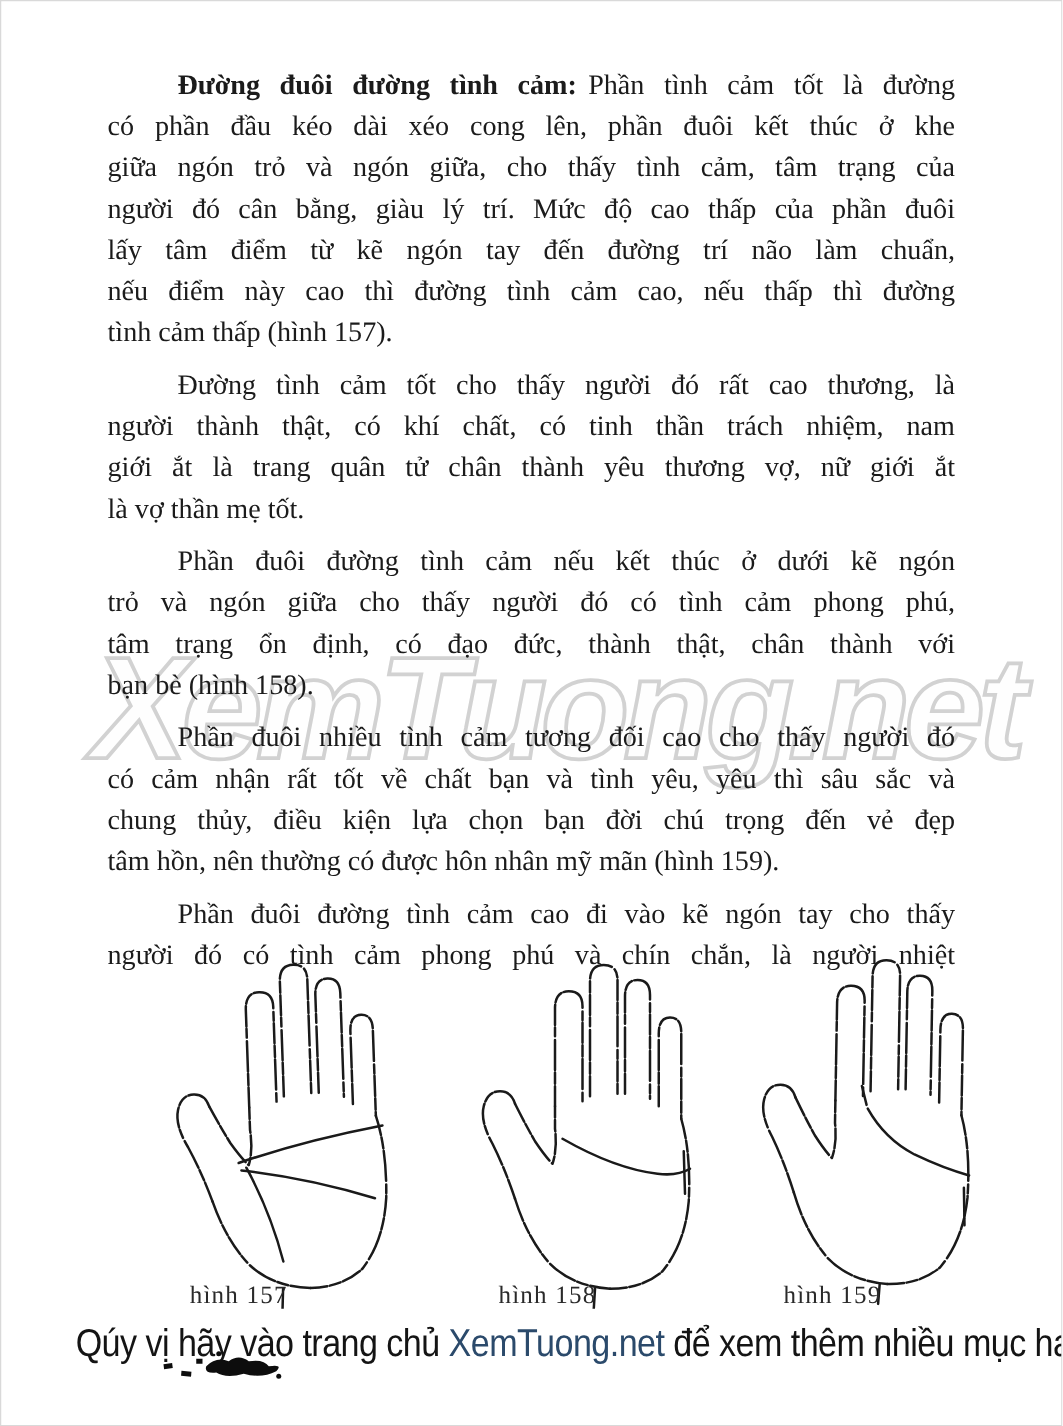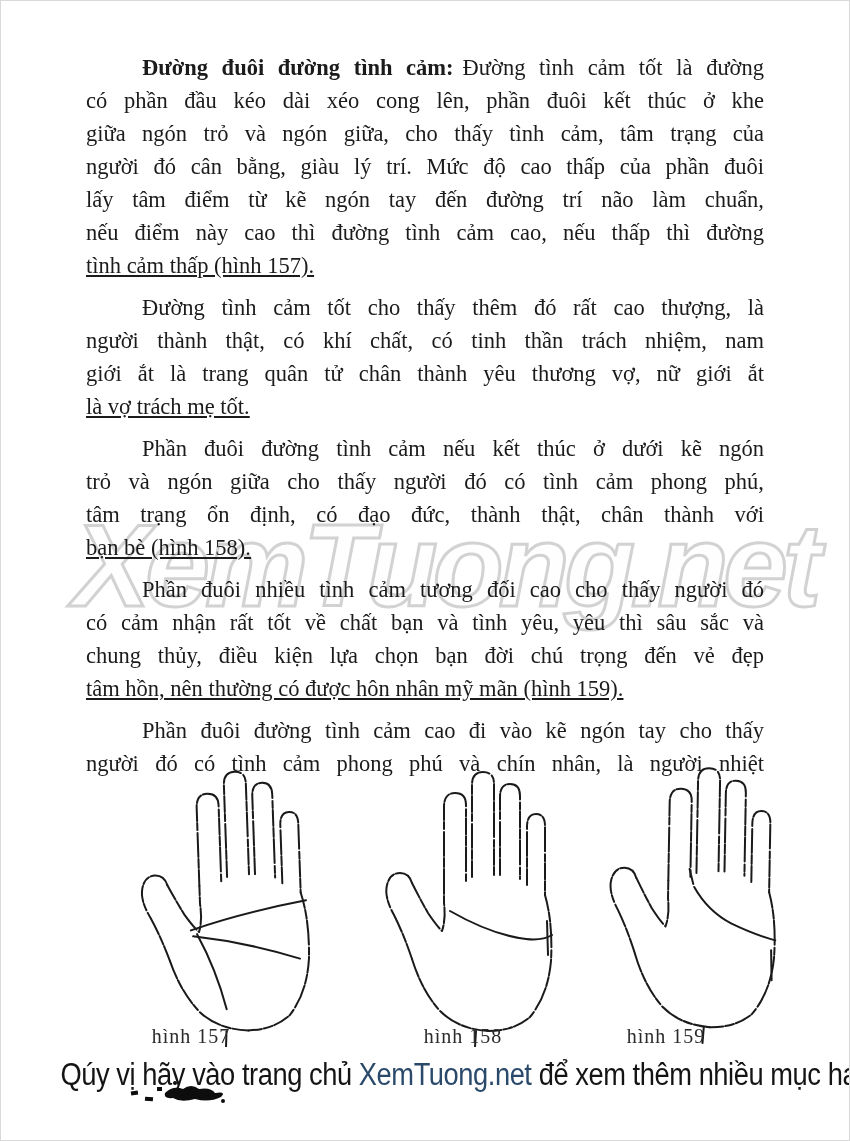--- a/index.html
+++ b/index.html
@@ -35,21 +35,21 @@
     z-index:1;
     color:#1b1b1b;
   }
   .para{
     font-size:22.5px;
     line-height:33px;
     margin:0 0 9px 0;
   }
   .line{display:block;}
   .j{text-align:justify;text-align-last:justify;}
-  .last{text-align:center;text-align-last:left;text-decoration:underline;}
+  .last{text-align:center;text-align-last:left;}
   .indent{text-indent:56px;}
   .lead{font-weight:bold;margin-right:9px;}
   
   .figures{
     position:absolute;left:0;top:756px;width:850px;height:290px;z-index:1;
   }
   .hand{position:absolute;top:0;}
   .hand svg{display:block;}
   .hand path{
     fill:none;stroke:#1a1a1a;stroke-width:2;
@@ -57,21 +57,21 @@
   }
   .hand .outline path{stroke-dasharray:16 2 9 2 24 3 7 2;}
   .captions{position:absolute;left:0;top:1024px;width:850px;height:26px;z-index:1;}
   .caption{
     position:absolute;
     font-family:"Liberation Serif", serif;
     font-size:20px;color:#2a2a2a;
     width:120px;text-align:center;
     letter-spacing:1px;
   }
-  .cap-1{left:130px;} .cap-2{left:402px;} .cap-3{left:605px;}
+  .cap-1{left:130px;} .cap-2{left:377px;} .cap-3{left:605px;}
   
   .footer{
     position:absolute;left:0;top:1056px;width:850px;z-index:1;
     text-align:center;white-space:nowrap;
   }
   .footer-inner{
     display:inline-block;
     font-family:"Liberation Sans", sans-serif;
     font-size:31px;
     letter-spacing:-0.5px;
@@ -85,53 +85,53 @@
 </head>
 <body>
 
 <div class="page">
 
   <div class="watermark">XemTuong.net</div>
 
   <div class="content">
 
     <p class="para">
-      <span class="line j indent"><b class="lead">Đường đuôi đường tình cảm:</b><span>Đường tình cảm tốt là đường</span></span>
+      <span class="line j indent"><b class="lead">Đường đuôi đường tình cảm:</b><span>Phần tình cảm tốt là đường</span></span>
       <span class="line j">có phần đầu kéo dài xéo cong lên, phần đuôi kết thúc ở khe</span>
       <span class="line j">giữa ngón trỏ và ngón giữa, cho thấy tình cảm, tâm trạng của</span>
       <span class="line j">người đó cân bằng, giàu lý trí. Mức độ cao thấp của phần đuôi</span>
       <span class="line j">lấy tâm điểm từ kẽ ngón tay đến đường trí não làm chuẩn,</span>
       <span class="line j">nếu điểm này cao thì đường tình cảm cao, nếu thấp thì đường</span>
       <span class="line last">tình cảm thấp (hình 157).</span>
     </p>
 
     <p class="para">
-      <span class="line j indent">Đường tình cảm tốt cho thấy thêm đó rất cao thượng, là</span>
+      <span class="line j indent">Đường tình cảm tốt cho thấy người đó rất cao thương, là</span>
       <span class="line j">người thành thật, có khí chất, có tinh thần trách nhiệm, nam</span>
       <span class="line j">giới ắt là trang quân tử chân thành yêu thương vợ, nữ giới ắt</span>
-      <span class="line last">là vợ trách mẹ tốt.</span>
+      <span class="line last">là vợ thần mẹ tốt.</span>
     </p>
 
     <p class="para">
       <span class="line j indent">Phần đuôi đường tình cảm nếu kết thúc ở dưới kẽ ngón</span>
       <span class="line j">trỏ và ngón giữa cho thấy người đó có tình cảm phong phú,</span>
       <span class="line j">tâm trạng ổn định, có đạo đức, thành thật, chân thành với</span>
       <span class="line last">bạn bè (hình 158).</span>
     </p>
 
     <p class="para">
       <span class="line j indent">Phần đuôi nhiều tình cảm tương đối cao cho thấy người đó</span>
       <span class="line j">có cảm nhận rất tốt về chất bạn và tình yêu, yêu thì sâu sắc và</span>
       <span class="line j">chung thủy, điều kiện lựa chọn bạn đời chú trọng đến vẻ đẹp</span>
       <span class="line last">tâm hồn, nên thường có được hôn nhân mỹ mãn (hình 159).</span>
     </p>
 
     <p class="para">
       <span class="line j indent">Phần đuôi đường tình cảm cao đi vào kẽ ngón tay cho thấy</span>
-      <span class="line j">người đó có tình cảm phong phú và chín nhân, là người nhiệt</span>
+      <span class="line j">người đó có tình cảm phong phú và chín chắn, là người nhiệt</span>
     </p>
 
   </div>
 
   <div class="figures">
 
     <div class="hand" style="left:95px;">
       <svg width="250" height="290" viewBox="0 0 250 290">
         <g transform="translate(14,6) rotate(-2 120 140)">
           <g class="outline">

